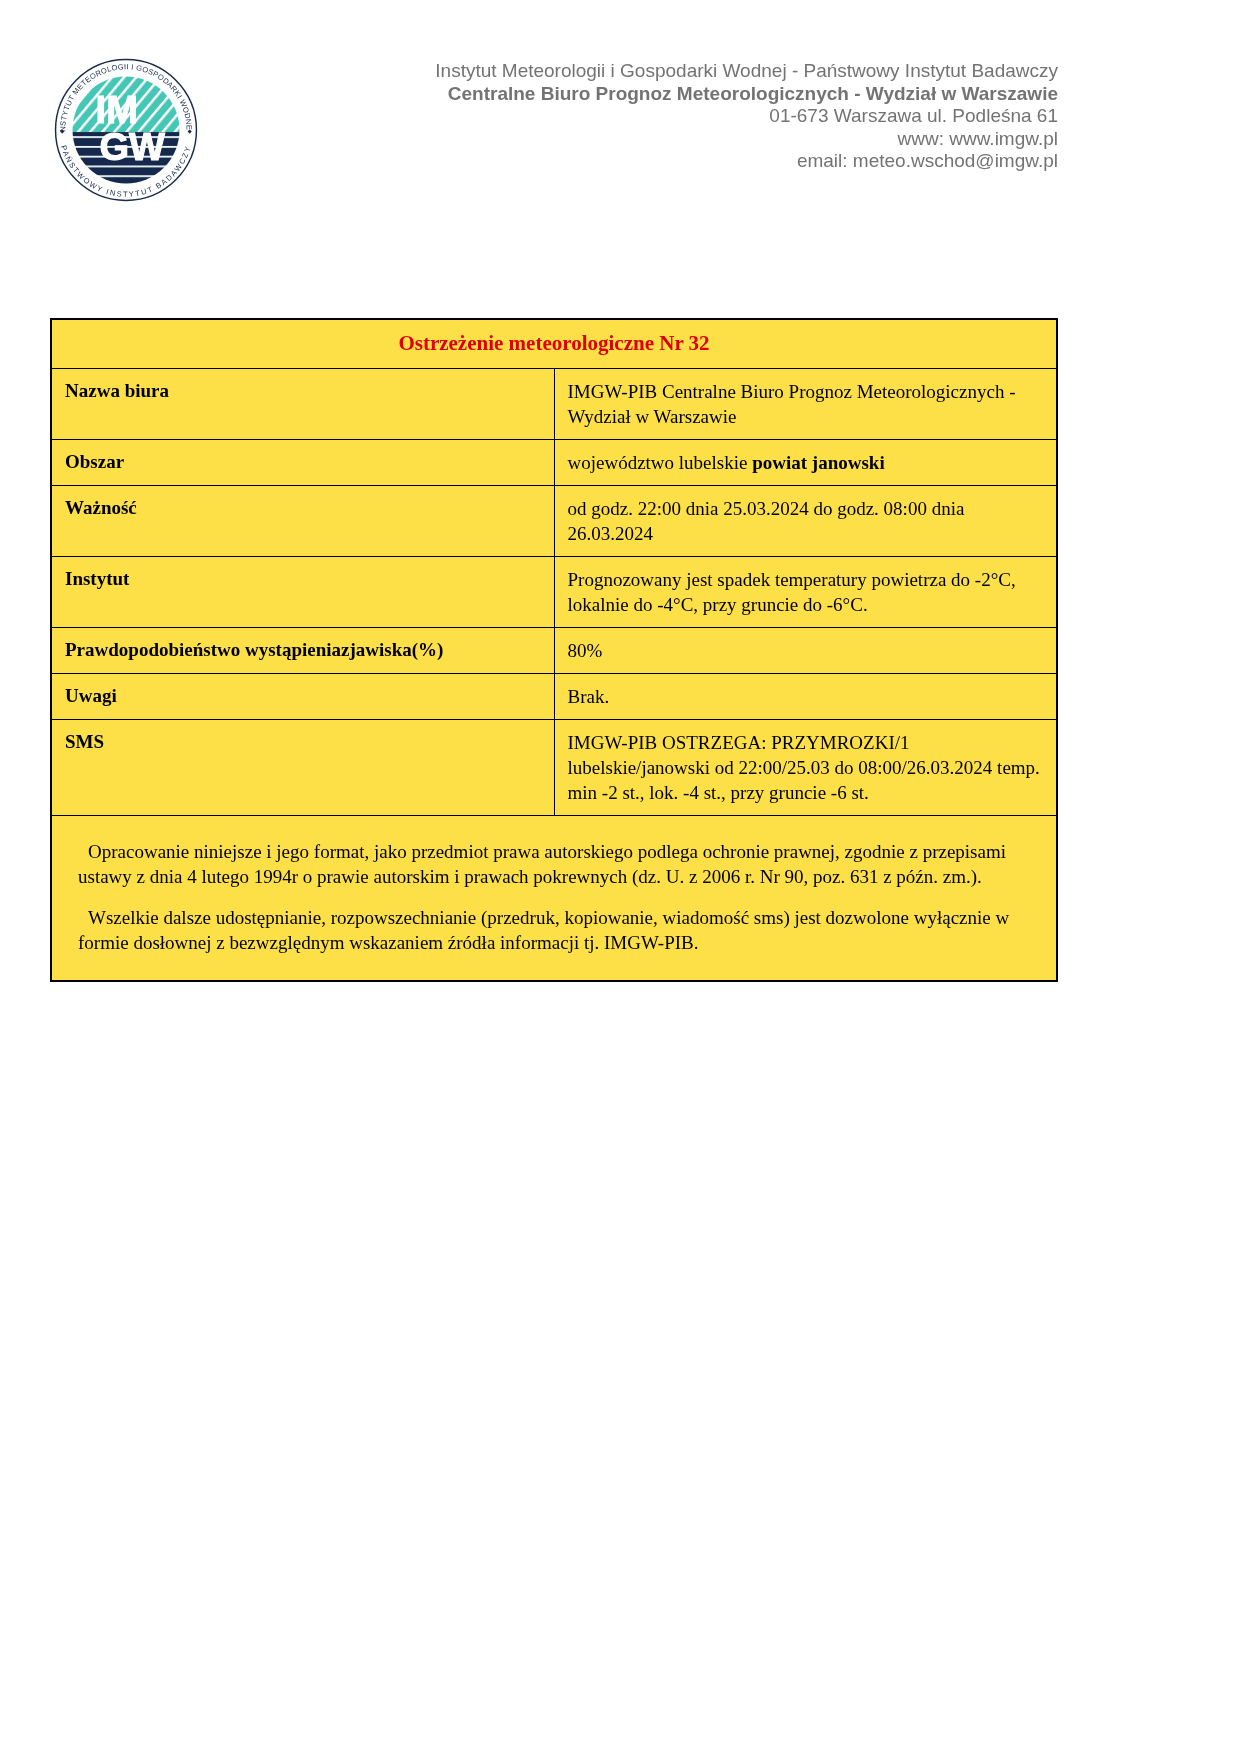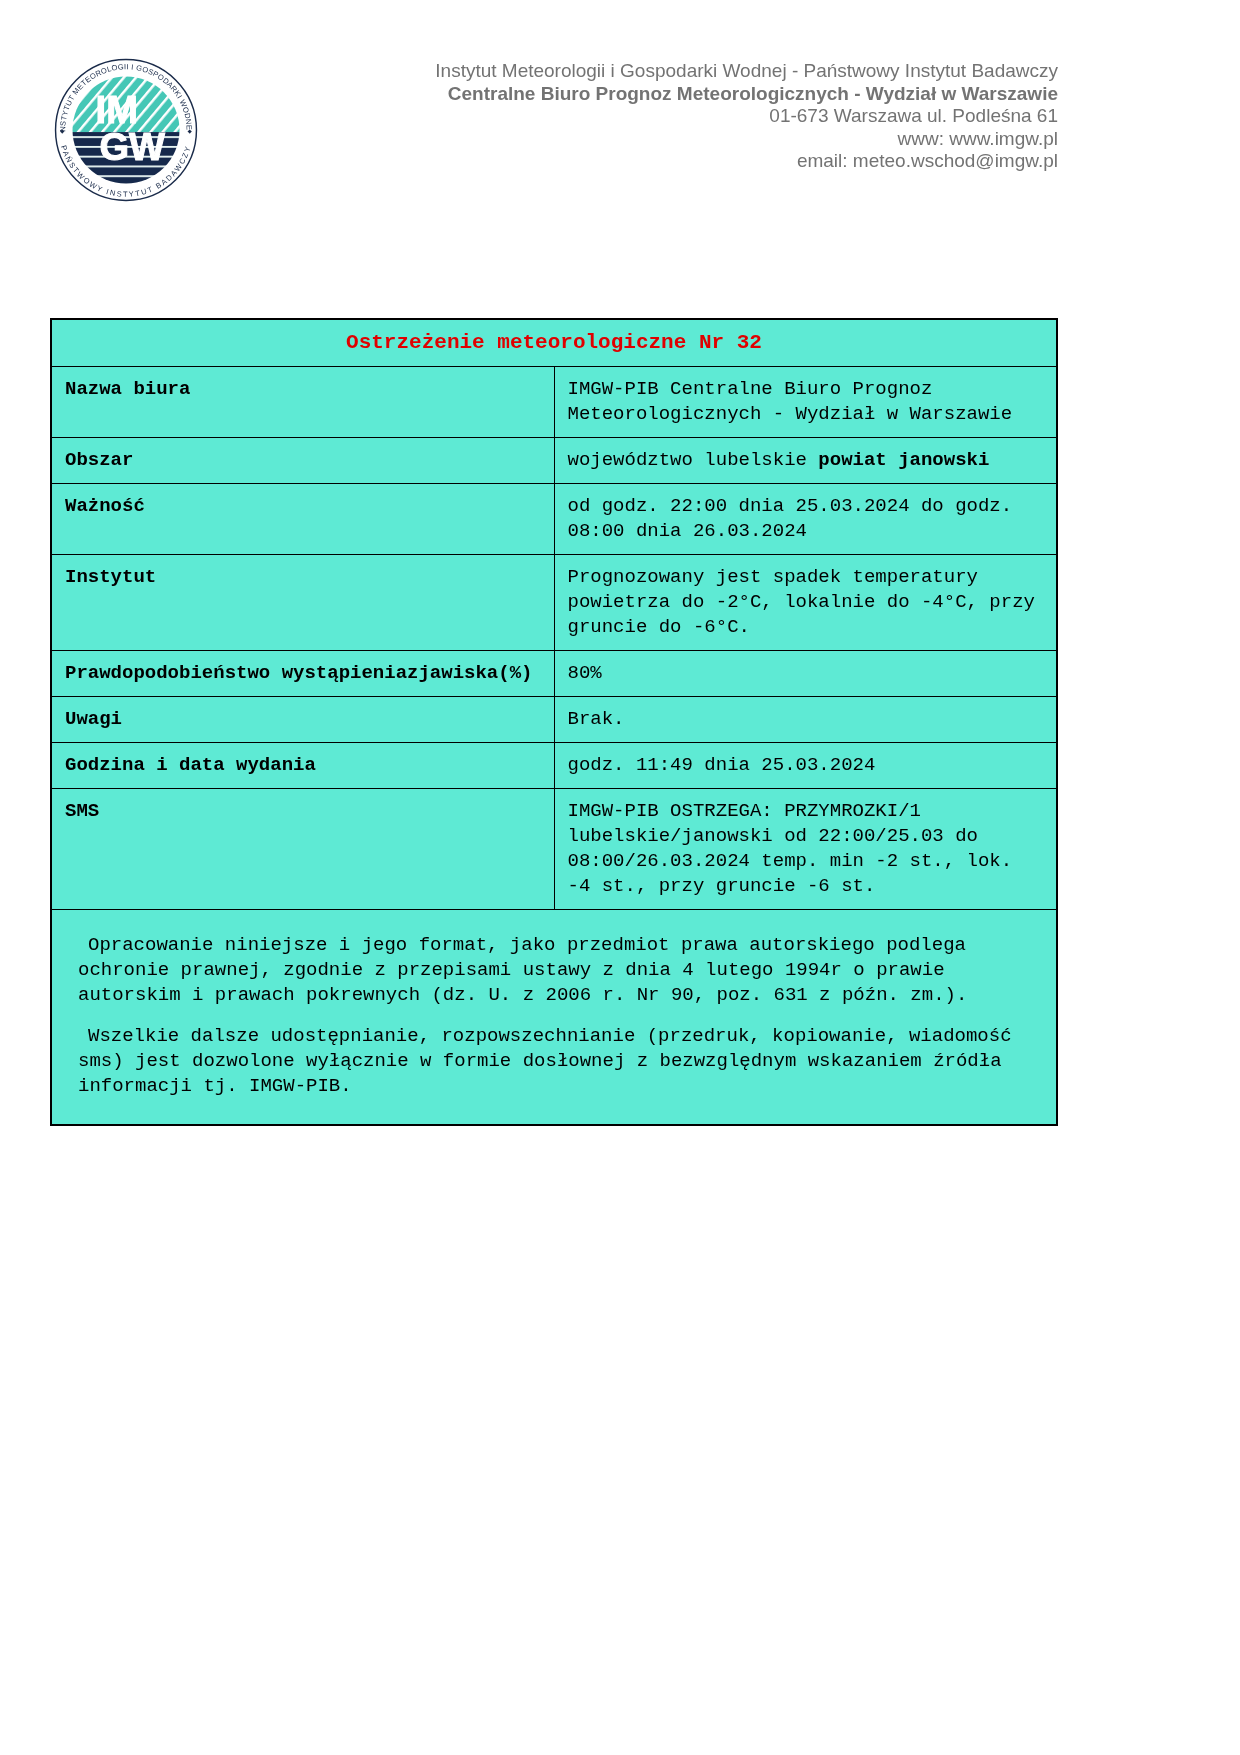--- a/index.html
+++ b/index.html
@@ -16,22 +16,22 @@
     text-align:right;
     font-family:"Liberation Sans", sans-serif;
     font-size:19px; line-height:22.6px; color:#737373;
   }
   .header-text .bold { font-weight:bold; }
 
   
   table.warning-table {
     position:absolute; left:50px; top:318px; width:1008px;
     border-collapse:collapse; table-layout:fixed;
-    font-family:Liberation Mono, monospace; font-size:19px; color:#000;
-    background:#5eead4;
+    font-family:Liberation Serif, serif; font-size:19px; color:#000;
+    background:#fde047;
     border:2px solid #000;
   }
   .warning-table td { border:1px solid #000; vertical-align:top; padding:10px 13px; }
   .title-cell {
     text-align:center; font-weight:bold; font-size:21px;
     color:#e00000; padding:11px 0 12px 0 !important;
   }
   .label-cell { width:265px; font-weight:bold; line-height:24px; }
   .value-cell { line-height:25px; }
   .value-cell .bold { font-weight:bold; }
@@ -118,24 +118,20 @@
     <tr>
       <td class="label-cell">Prawdopodobieństwo wystąpieniazjawiska(%)</td>
       <td class="value-cell">80%</td>
     </tr>
 
     <tr>
       <td class="label-cell">Uwagi</td>
       <td class="value-cell">Brak.</td>
     </tr>
 
-    <tr>
-      <td class="label-cell">Godzina i data wydania</td>
-      <td class="value-cell">godz. 11:49 dnia 25.03.2024</td>
-    </tr>
 
     <tr>
       <td class="label-cell">SMS</td>
       <td class="value-cell">IMGW-PIB OSTRZEGA: PRZYMROZKI/1 lubelskie/janowski od 22:00/25.03 do 08:00/26.03.2024 temp. min -2 st., lok. -4 st., przy gruncie -6 st.</td>
     </tr>
 
     <tr>
       <td colspan="2" class="footer-cell">
         <p>Opracowanie niniejsze i jego format, jako przedmiot prawa autorskiego podlega ochronie prawnej, zgodnie z przepisami ustawy z dnia 4 lutego 1994r o prawie autorskim i prawach pokrewnych (dz. U. z 2006 r. Nr 90, poz. 631 z późn.  zm.).</p>
         <p>Wszelkie dalsze udostępnianie, rozpowszechnianie (przedruk, kopiowanie, wiadomość   sms) jest dozwolone wyłącznie w formie dosłownej z bezwzględnym wskazaniem źródła  informacji tj. IMGW-PIB.</p>

